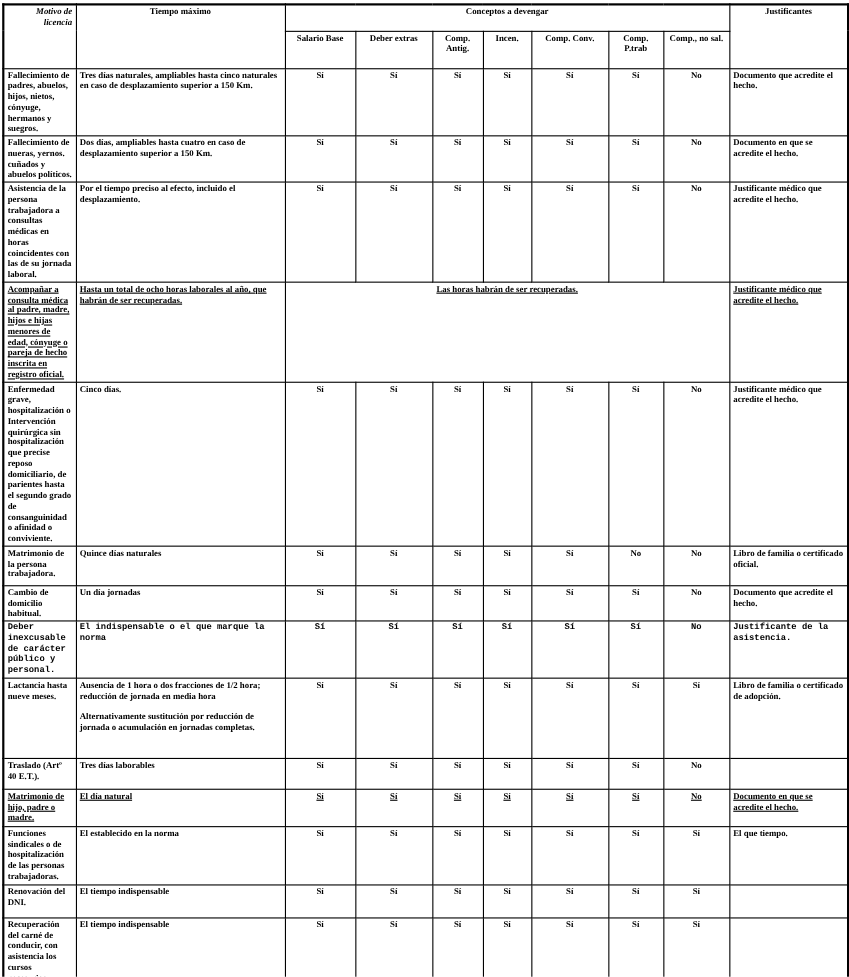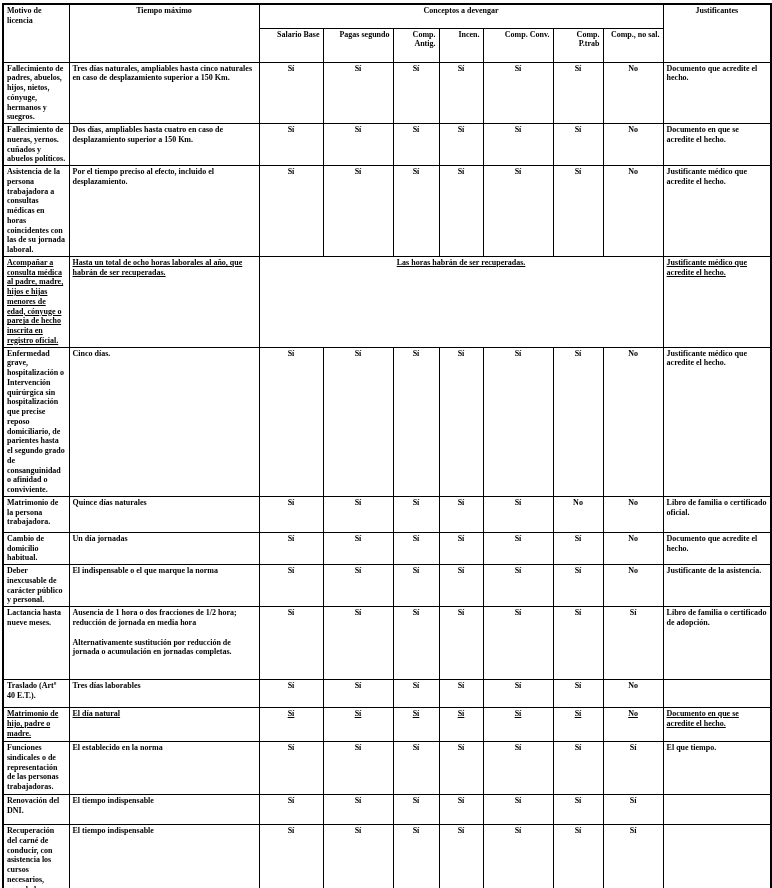--- a/index.html
+++ b/index.html
@@ -17,22 +17,22 @@
   }
   table.lic th, table.lic td{
     border:1px solid #000;
     vertical-align:top;
     padding:1px 3px;
     font-size:8px;line-height:1.22;
     overflow:hidden;
     word-wrap:break-word;
   }
   th.h1{font-size:8.5px;text-align:center;padding-top:4px;}
-  th.h1.left{text-align:left;}
-  th.h2{font-size:8.5px;text-align:right;padding-top:2px;}
+  th.h1.left{text-align:right;font-style:italic;}
+  th.h2{font-size:8.5px;text-align:center;padding-top:2px;}
   td.center{text-align:center;padding-top:2px;}
   td.motivo, td.tiempo, td.justif{text-align:left;}
   .para{margin-bottom:10px;}
   tr{page-break-inside:avoid;}
 </style>
 </head>
 <body>
 
 <div class="sheet">
   <table class="lic">
@@ -50,21 +50,21 @@
     </colgroup>
     <thead>
       <tr style="height:24px">
         <th class="h1 left" rowspan="2">Motivo de licencia</th>
         <th class="h1" rowspan="2">Tiempo máximo</th>
         <th class="h1" colspan="7">Conceptos a devengar</th>
         <th class="h1" rowspan="2">Justificantes</th>
       </tr>
       <tr style="height:34px">
         <th class="h2">Salario Base</th>
-        <th class="h2">Pagas segundo</th>
+        <th class="h2">Deber extras</th>
         <th class="h2">Comp. Antig.</th>
         <th class="h2">Incen.</th>
         <th class="h2">Comp. Conv.</th>
         <th class="h2">Comp. P.trab</th>
         <th class="h2">Comp., no sal.</th>
       </tr>
     </thead>
     <tbody>
         <tr style="height: 50px;">
           <td class="motivo">Fallecimiento de padres, abuelos, hijos, nietos, cónyuge, hermanos y suegros.</td>
@@ -151,21 +151,21 @@
           </td>
           <td class="center">Sí</td>
           <td class="center">Sí</td>
           <td class="center">Sí</td>
           <td class="center">Sí</td>
           <td class="center">Sí</td>
           <td class="center">Sí</td>
           <td class="center">No</td>
           <td class="justif">Documento que acredite el hecho.</td>
         </tr>
-        <tr style="height: 37px;">
+        <tr style="height: 37px; font-family: Liberation Mono, monospace;">
           <td class="motivo">Deber inexcusable de carácter público y personal.</td>
           <td class="tiempo">
             <div>El indispensable o el que marque la norma</div>
           </td>
           <td class="center">Sí</td>
           <td class="center">Sí</td>
           <td class="center">Sí</td>
           <td class="center">Sí</td>
           <td class="center">Sí</td>
           <td class="center">Sí</td>
@@ -209,21 +209,21 @@
           <td class="center">Sí</td>
           <td class="center">Sí</td>
           <td class="center">Sí</td>
           <td class="center">Sí</td>
           <td class="center">Sí</td>
           <td class="center">Sí</td>
           <td class="center">No</td>
           <td class="justif">Documento en que se acredite el hecho.</td>
         </tr>
         <tr style="height: 53px;">
-          <td class="motivo">Funciones sindicales o de representación de las personas trabajadoras.</td>
+          <td class="motivo">Funciones sindicales o de hospitalización de las personas trabajadoras.</td>
           <td class="tiempo">
             <div>El establecido en la norma</div>
           </td>
           <td class="center">Sí</td>
           <td class="center">Sí</td>
           <td class="center">Sí</td>
           <td class="center">Sí</td>
           <td class="center">Sí</td>
           <td class="center">Sí</td>
           <td class="center">Sí</td>

